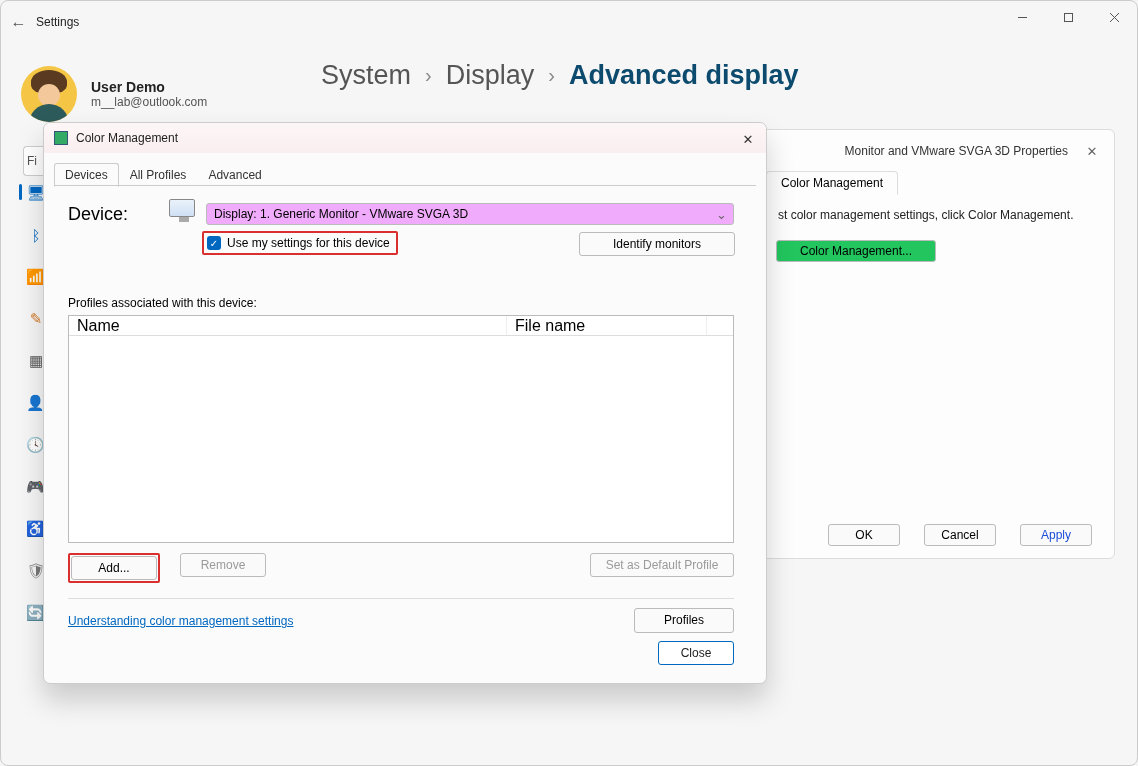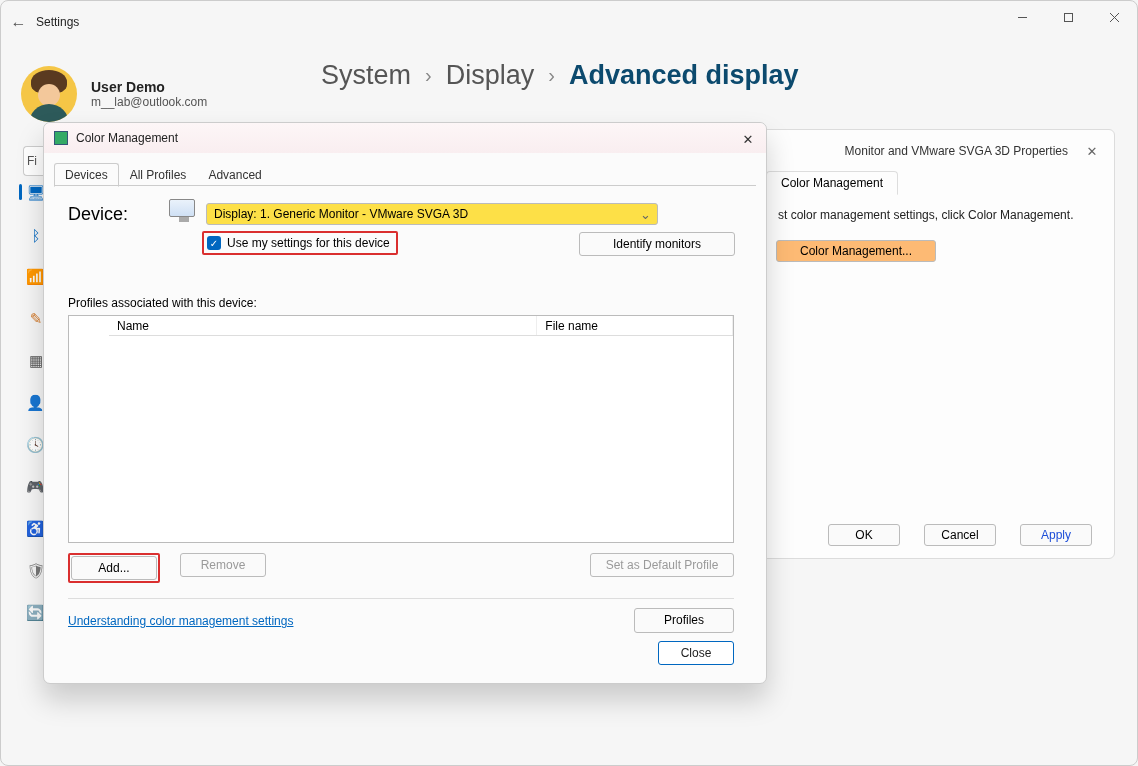--- a/index.html
+++ b/index.html
@@ -32,21 +32,21 @@
   .sideicons { position:absolute; left:26px; top:183px; width:20px; display:flex; flex-direction:column; gap:24px; }
   .sideicons .si { width:18px; height:18px; display:flex; align-items:center; justify-content:center; font-size:15px; }
   .sel-bar { position:absolute; left:18px; top:183px; width:3px; height:16px; background:#0067c0; border-radius:2px; }
 
   
   .props-dialog { position:absolute; left:334px; top:128px; width:780px; height:430px; background:#fdfdfd; border:1px solid #dcdcdc; border-radius:6px; }
   .props-title { position:absolute; right:46px; top:14px; font-size:12px; color:#333; }
   .props-close { position:absolute; right:12px; top:11px; width:20px; height:20px; display:flex; align-items:center; justify-content:center; cursor:pointer; color:#666; font-size:13px; }
   .props-tab { position:absolute; left:430px; top:41px; border:1px solid #ddd; border-bottom:1px solid #fdfdfd; background:#fdfdfd; padding:4px 14px; font-size:12px; border-radius:4px 4px 0 0; }
   .props-text { position:absolute; left:430px; top:78px; font-size:12px; color:#222;padding-left:12px; }
-  .props-btn { position:absolute; left:440px; top:110px; width:160px; height:22px; border:1px solid #bbb; background:#fdba74; border-radius:3px; font-size:12px; text-align:center; line-height:20px; cursor:pointer; }
+  .props-btn { position:absolute; left:440px; top:110px; width:160px; height:22px; border:1px solid #bbb; background:#22c55e; border-radius:3px; font-size:12px; text-align:center; line-height:20px; cursor:pointer; }
   .props-foot { position:absolute; right:22px; bottom:12px; display:flex; gap:24px; }
   .btn { min-width:72px; height:22px; border:1px solid #bbb; background:#fafafa; border-radius:3px; font-size:12px; text-align:center; line-height:20px; cursor:pointer; }
   .btn.disabled { color:#1d4ed8; cursor:default; }
 
   .expander-btns { position:absolute; right:22px; width:40px; height:36px; border:1px solid #e5e5e5; background:#fcfcfc; border-radius:5px; display:flex; align-items:center; justify-content:center; color:#333; font-size:12px; cursor:pointer;}
   .expander1 { top:257px; }
   .expander2 { top:499px; }
 
   
   .search-clip { position:absolute; left:22px; top:145px; width:22px; height:30px; border:1px solid #ccc; border-right:none; border-radius:4px 0 0 4px; background:#fff; font-size:12px; padding-left:3px; line-height:28px; color:#555; overflow:hidden;}
@@ -60,32 +60,32 @@
 
   .cm-tabs { position:absolute; left:10px; top:40px; height:24px; display:flex; font-size:12px; }
   .cm-tab { padding:4px 10px; border:1px solid transparent; color:#333; cursor:pointer; }
   .cm-tab.active { background:#fbfbfb; border:1px solid #ccc; border-bottom:1px solid #fbfbfb; border-radius:3px 3px 0 0; }
   .tabstrip-line { position:absolute; left:10px; right:10px; top:62px; height:1px; background:#ccc; }
 
   .device-label { position:absolute; left:24px; top:81px; font-size:18px; }
   .device-monitor { position:absolute; left:125px; top:76px; width:30px; height:24px;}
   .device-monitor .screen{width:26px;height:18px;border:1px solid #888;background:linear-gradient(#eaf2fb,#cfe0f4);border-radius:2px;}
   .device-monitor .stand{width:10px;height:5px;background:#aaa;margin:0 auto;}
-  .device-combo { position:absolute; left:162px; top:80px; width:452px; height:22px; border:1px solid #bbb; background:#fde047; border-radius:3px; font-size:12px; padding-left:7px; line-height:20px; cursor:pointer; }
+  .device-combo { position:absolute; left:162px; top:80px; width:528px; height:22px; border:1px solid #bbb; background:#f0abfc; border-radius:3px; font-size:12px; padding-left:7px; line-height:20px; cursor:pointer; }
   .device-combo::after{content:"⌄"; position:absolute; right:6px; top:1px; color:#666; font-size:13px;}
 
   .use-box { position:absolute; left:158px; top:108px; display:flex; align-items:center; gap:6px; font-size:12px; padding:3px 6px 3px 3px; }
   .red-rect { border:2px solid #da2f2f; border-radius:2px; }
   .chk { width:14px; height:14px; background:#0067c0; border-radius:3px; display:inline-flex; align-items:center; justify-content:center; color:#fff; font-size:10px; }
 
   .identify-btn { position:absolute; left:535px; top:109px; width:156px; height:24px; border:1px solid #bbb; background:#fafafa; border-radius:3px; font-size:12px; text-align:center; line-height:22px; cursor:pointer; }
 
   .profiles-label { position:absolute; left:24px; top:173px; font-size:12px; }
   .profiles-table { position:absolute; left:24px; top:192px; width:666px; height:228px; border:1px solid #bbb; background:#fff; }
-  .profiles-table .hdr { height:20px; display:flex; border-bottom:1px solid #ddd; font-size:12px;margin-left:40px; }
+  .profiles-table .hdr { height:20px; display:flex; border-bottom:1px solid #ddd; font-size:16px; }
   .profiles-table .col1 { width:438px; padding-left:8px; line-height:20px; border-right:1px solid #eee;}
   .profiles-table .col2 { width:200px; padding-left:8px; line-height:20px; border-right:1px solid #eee;}
 
   .row-btns { position:absolute; left:24px; top:430px; display:flex; gap:20px; }
   .sbtn { width:86px; height:24px; border:1px solid #bbb; background:#fafafa; border-radius:3px; font-size:12px; text-align:center; line-height:22px; cursor:pointer; }
   .sbtn.disabled { color:#9a9a9a; cursor:default; }
   .add-wrap { border:2px solid #da2f2f; border-radius:2px; padding:1px;}
   .setdef { position:absolute; right:32px; top:430px; width:144px; height:24px; }
 
   .sep { position:absolute; left:24px; right:32px; top:475px; height:1px; background:#ddd; }

